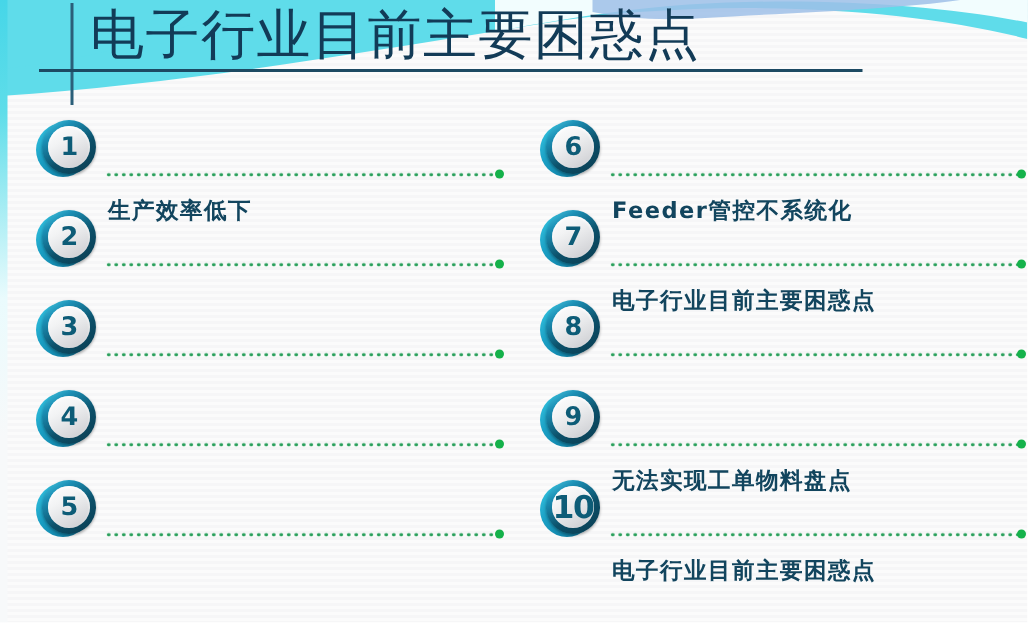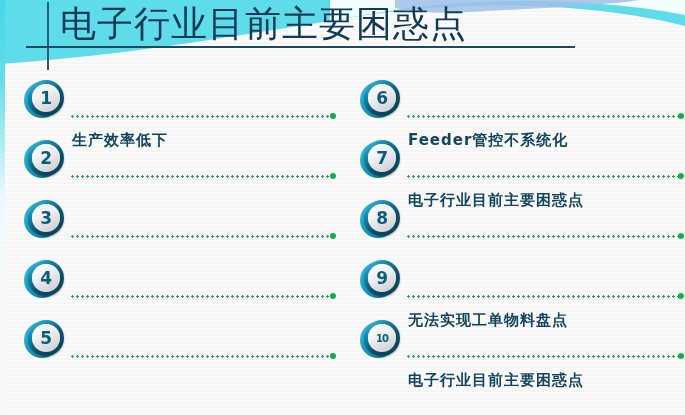--- a/index.html
+++ b/index.html
@@ -120,21 +120,21 @@
   }
   .badge-num {
     font-family: "DejaVu Sans", "Liberation Sans", sans-serif;
     font-weight: bold;
     font-size: 17px;
     line-height: 17px;
     color: #0d5c77;
     letter-spacing: -0.5px;
   }
   .badge-num.two-digit {
-    font-size: 10px;
+    font-size: 21px;
     letter-spacing: -1px;
   }
 
   
   .item-label {
     position: absolute;
     left: 50px;
     top: 7px;
     font-family: "DejaVu Sans", "Liberation Sans", sans-serif;
     font-weight: bold;

